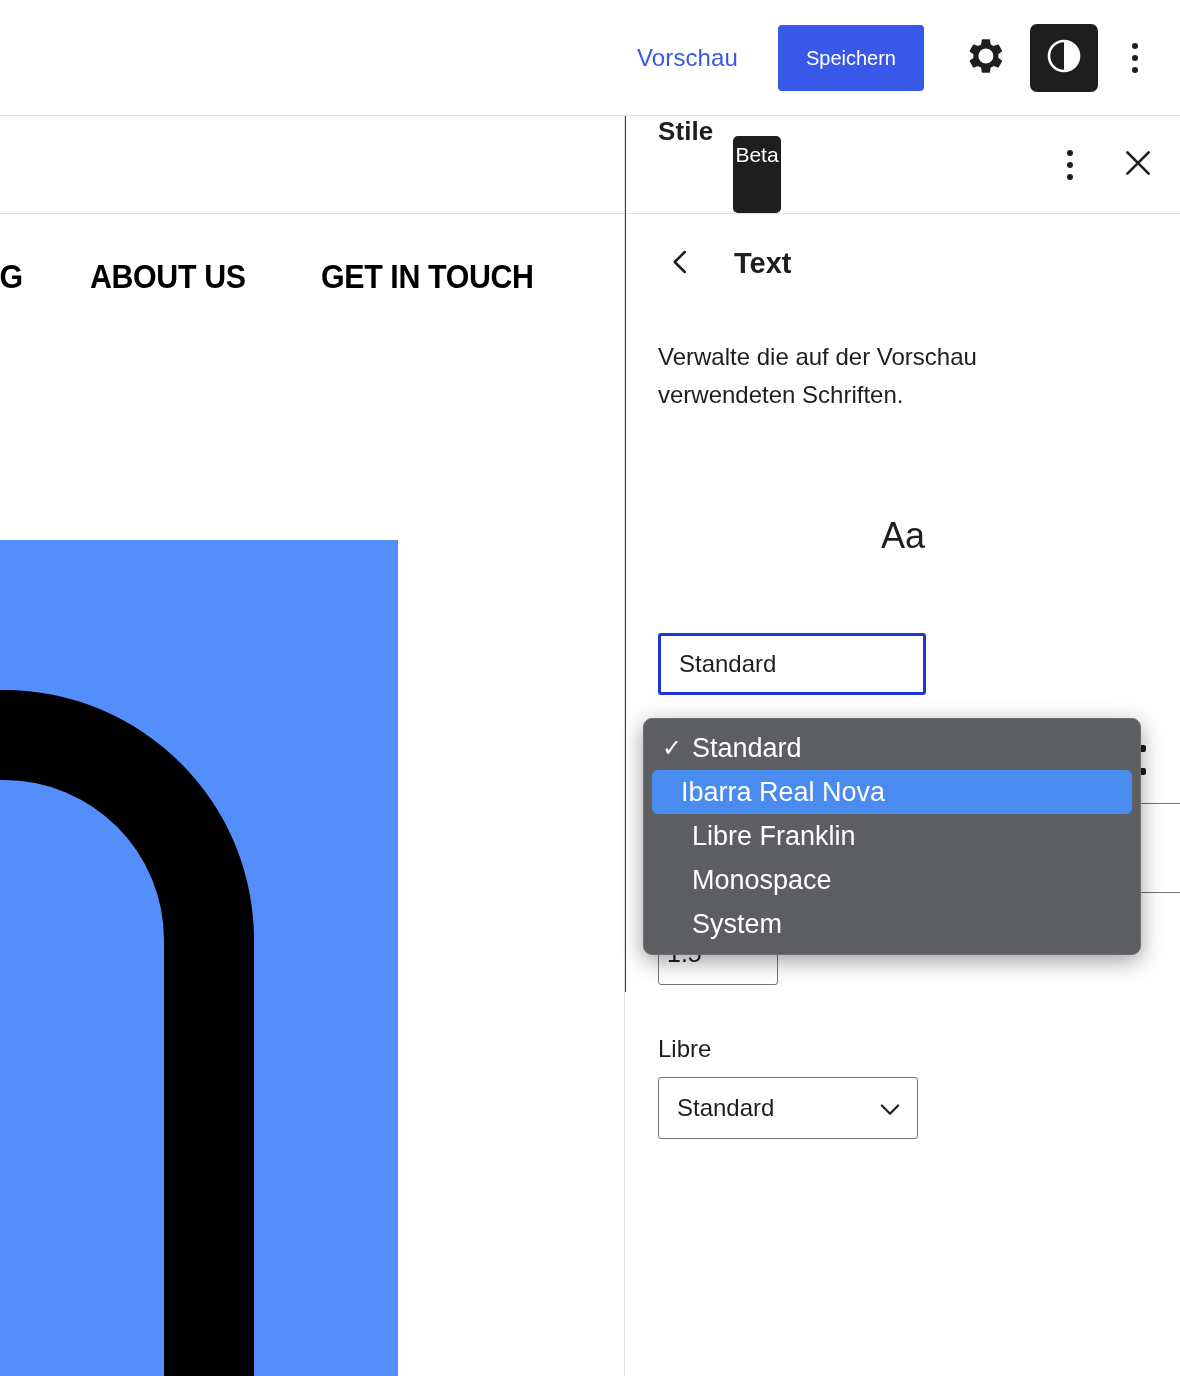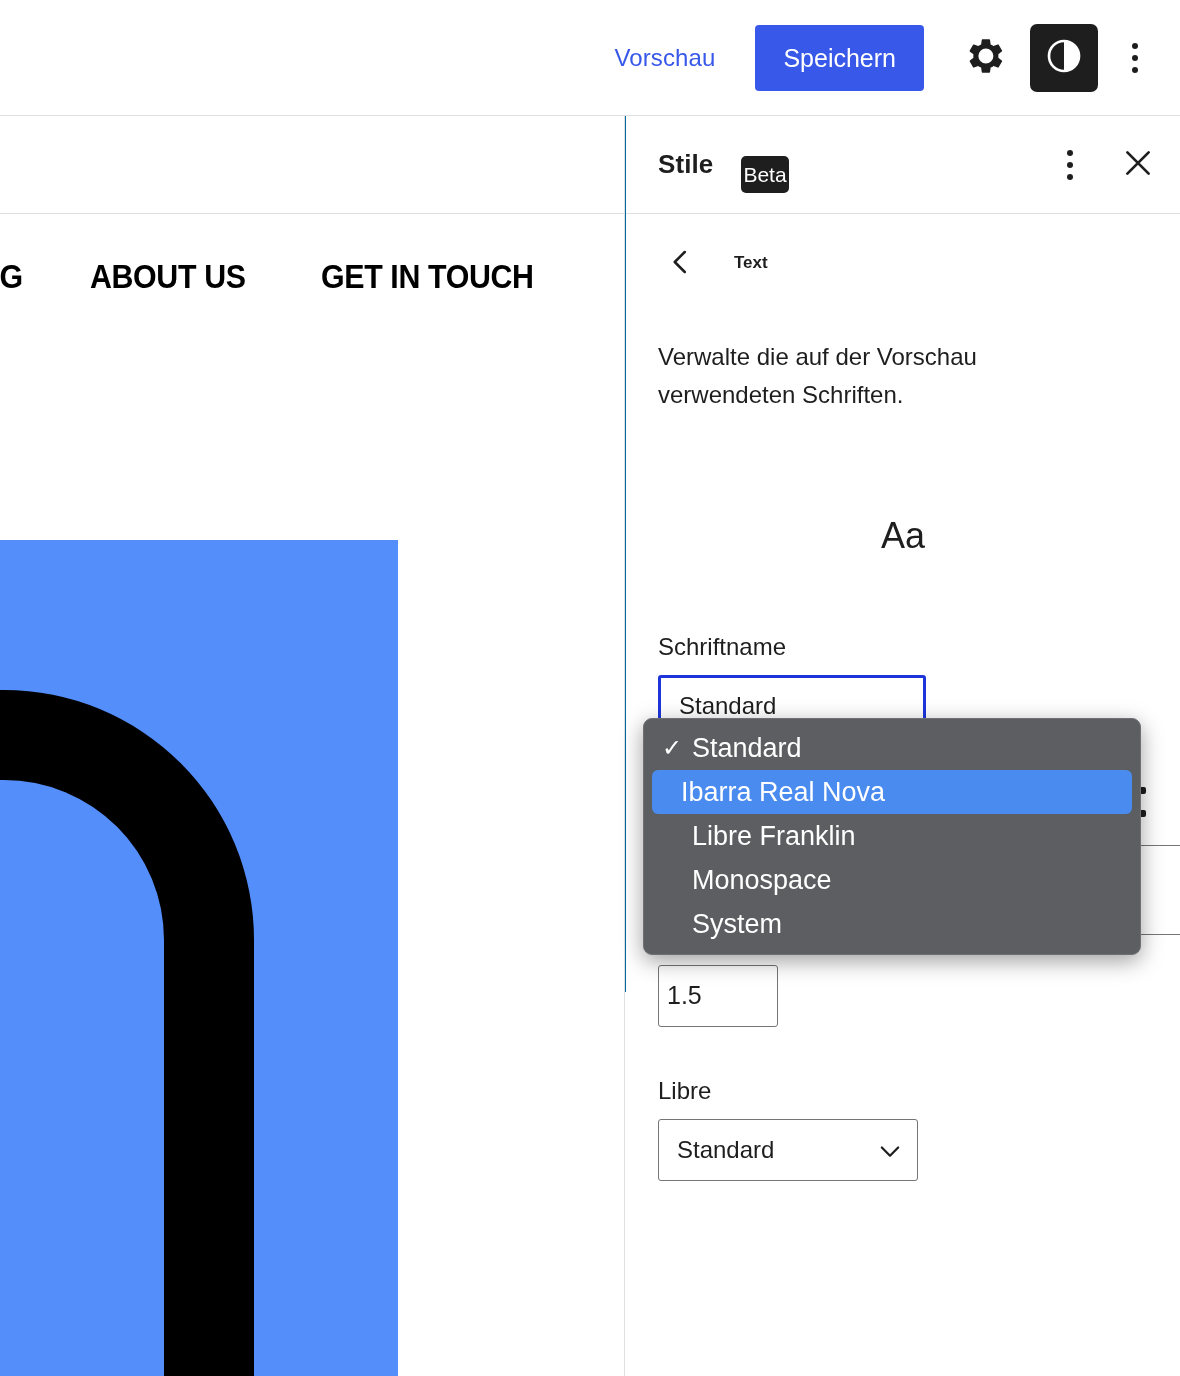--- a/index.html
+++ b/index.html
@@ -8,21 +8,21 @@
     margin: 0; padding: 0;
     width: 1180px; height: 1376px;
     background: #ffffff;
     font-family: "Liberation Sans", sans-serif;
     -webkit-font-smoothing: antialiased;
     overflow: hidden;
   }
   .app {
     position: relative;
     width: 1180px; height: 992px;
-    background: #0369a1;
+    background: #701a75;
   }
 
   
   .topbar {
     position: absolute; left: 0; top: 0;
     width: 1180px; height: 116px;
     background: #ffffff;
     border-bottom: 1px solid #e0e0e0;
     display: flex; align-items: center; justify-content: flex-end;
     padding-right: 22px;
@@ -35,21 +35,21 @@
     margin-right: 34px;
     cursor: pointer;
     background: none; border: none;
     font-family: "Liberation Sans", sans-serif;
   }
   .save-btn {
     background: #3858e9;
     color: #ffffff;
     border: none;
     border-radius: 4px;
-    font-size: 25px;
+    font-size: 20px;
     font-weight: 400;
     padding: 0 28px;
     height: 66px;
     line-height: 66px;
     cursor: pointer;
     font-family: "Liberation Sans", sans-serif;
     margin-right: 36px;
   }
   .icon-btn {
     background: none; border: none; padding: 0;
@@ -113,23 +113,22 @@
   
   .sidebar {
     position: absolute; left: 626px; top: 116px;
     width: 554px; height: 1260px;
     background: #ffffff;
   }
   .sidebar-header {
     position: relative;
     height: 98px;
     border-bottom: 1px solid #e0e0e0;
-    display: flex; align-items: center;
+    display: flex; 
     padding: 0 18px 0 32px;
-    gap: 8px;
   }
   .sidebar-title {
     font-size: 26px; font-weight: 700; color: #1e1e1e;
     letter-spacing: 0.1px;
   }
   .beta-badge {
     margin-left: 20px;
     background: #1e1e1e; color: #ffffff;
     font-size: 21px; font-weight: 400;
     border-radius: 5px;
@@ -141,21 +140,21 @@
     margin-left: auto; display: flex; align-items: center; gap: 22px;
   }
   .close-btn { width: 48px; height: 48px; }
 
   .nav-row {
     display: flex; align-items: center;
     padding: 26px 32px 14px 32px;
   }
   .back-btn { width: 46px; height: 46px; margin-right: 30px; }
   .panel-heading {
-    font-size: 17px; font-weight: 700; color: #1e1e1e;
+    font-size: 29px; font-weight: 700; color: #1e1e1e;
   }
   .panel-desc {
     padding: 14px 32px 0 32px;
     font-size: 24px;
     line-height: 1.6;
     color: #1e1e1e;
     max-width: 400px;
   }
   .font-preview {
     height: 150px;
@@ -336,21 +335,20 @@
       <span class="panel-heading">Text</span>
     </div>
 
     <p class="panel-desc">Verwalte die auf der Vorschau verwendeten Schriften.</p>
 
     <div class="font-preview">
       <span>Aa</span>
     </div>
 
     <div class="field" style="margin-top: 22px;">
-      <label class="field-label">Schriftname</label>
       <div class="select-shell">
         <select class="styled focused">
           <option>Standard</option>
         </select>
         <div class="masked-marks">
             <i></i>
             <i></i>
           </div>
         <div class="masked-box"></div>
       </div>

